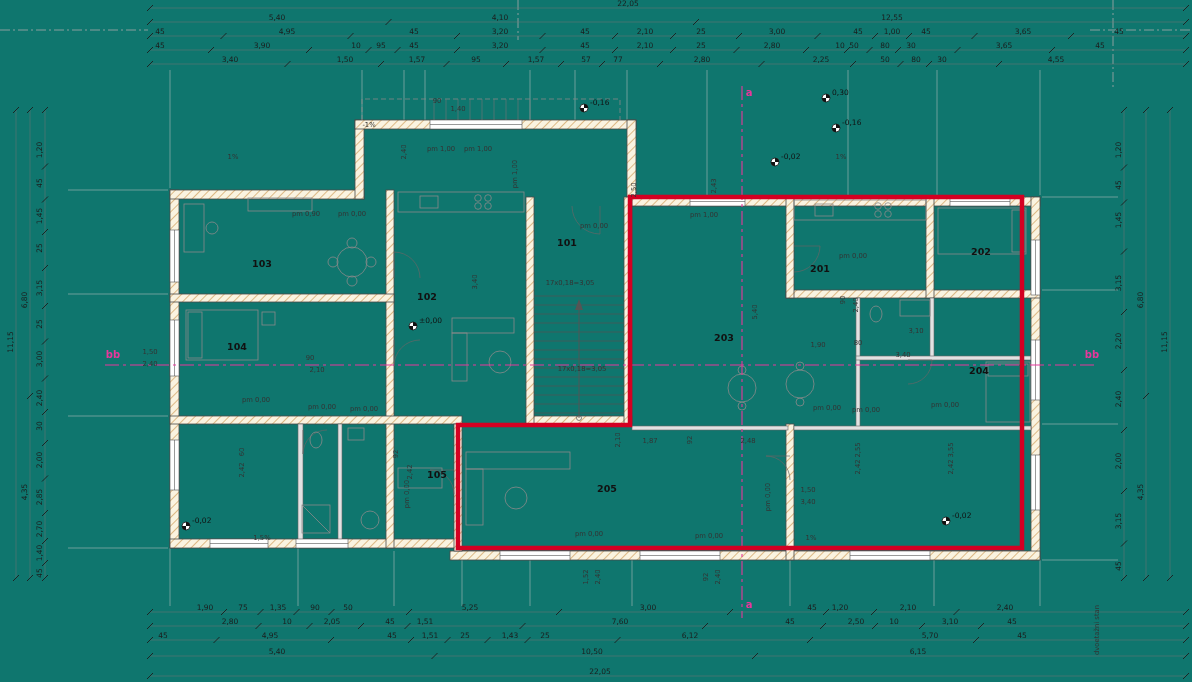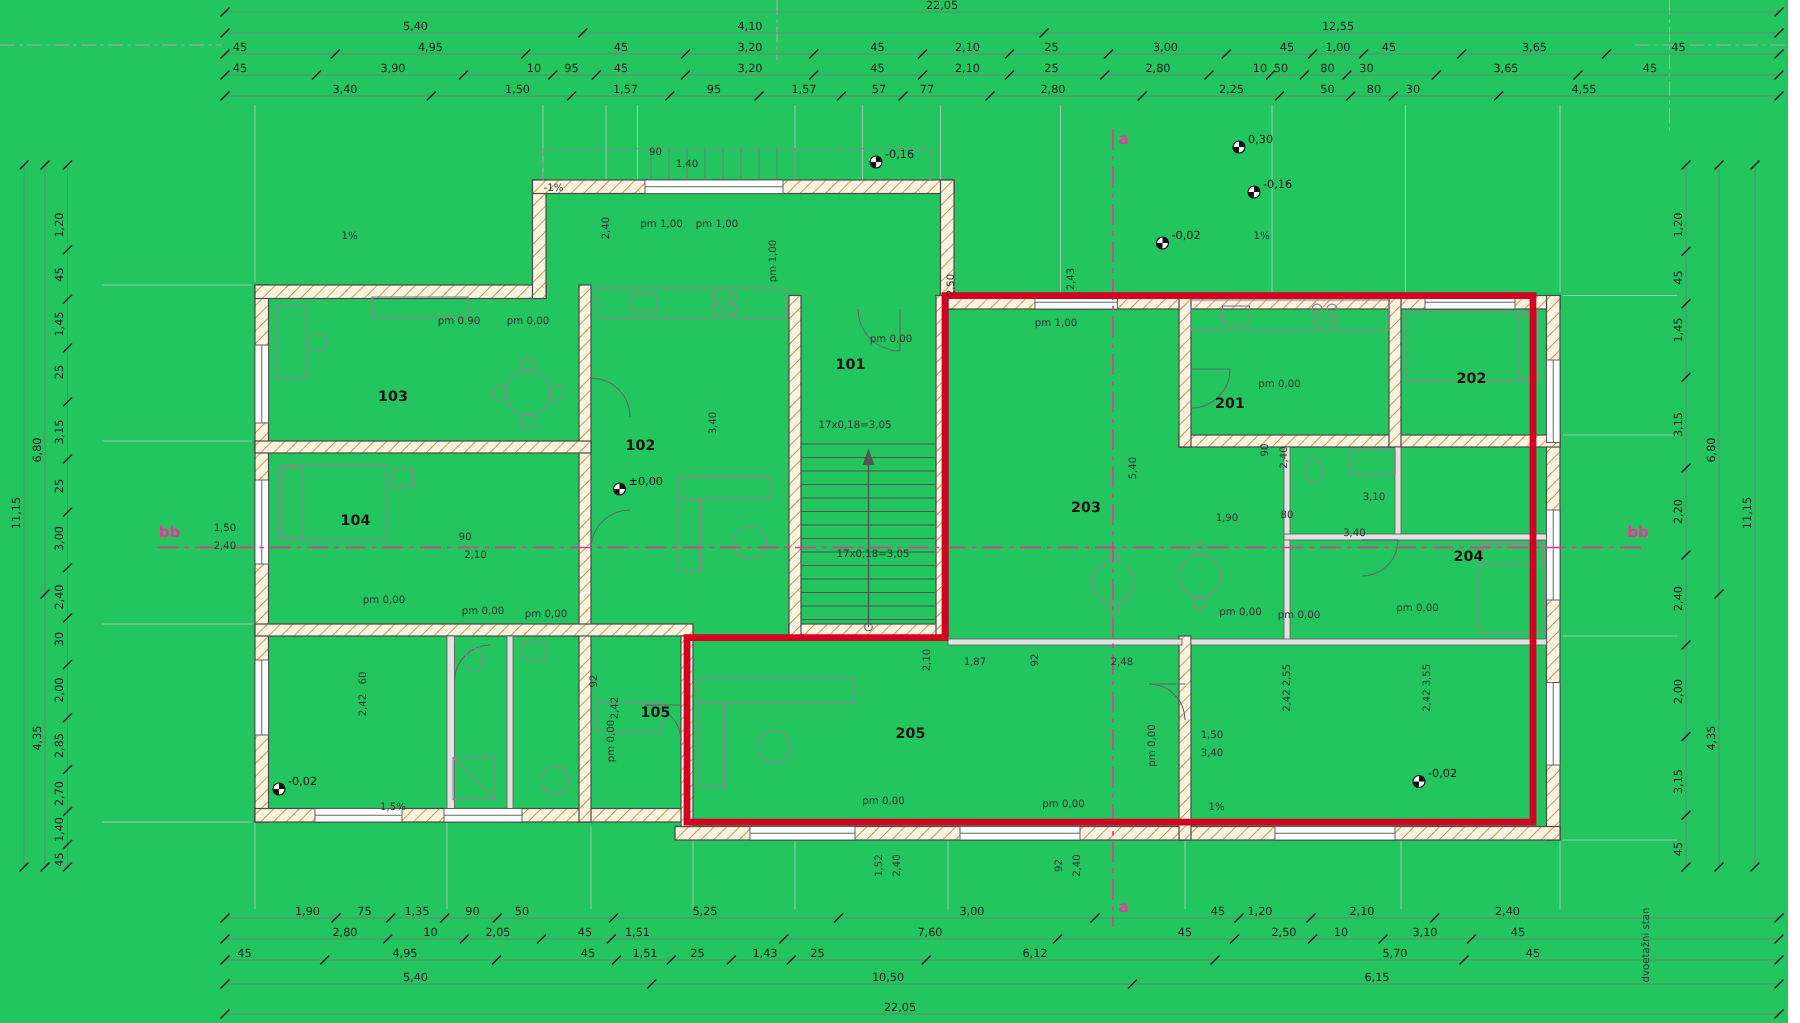--- a/index.html
+++ b/index.html
@@ -1,16 +1,16 @@
 <!DOCTYPE html>
 <html><head>
 <meta charset="utf-8">
 <style>
   html,body{margin:0;padding:0;background:#ffffff;}
-  #stage{position:relative;width:1192px;height:682px;background:#22c55e;overflow:hidden;}
+  #stage{position:relative;width:1192px;height:682px;background:#0f766e;overflow:hidden;}
   svg{display:block;}
   text{font-family:"DejaVu Sans",sans-serif;}
   .dim{font-size:7.5px;fill:#1c1c1c;}
   .room{font-size:9.5px;font-weight:bold;fill:#111;}
   .pm{font-size:6.8px;fill:#333;}
   .sec{font-size:10px;font-weight:bold;}
   .elev{font-size:7.5px;fill:#111;}
 </style>
 </head>
 <body>

